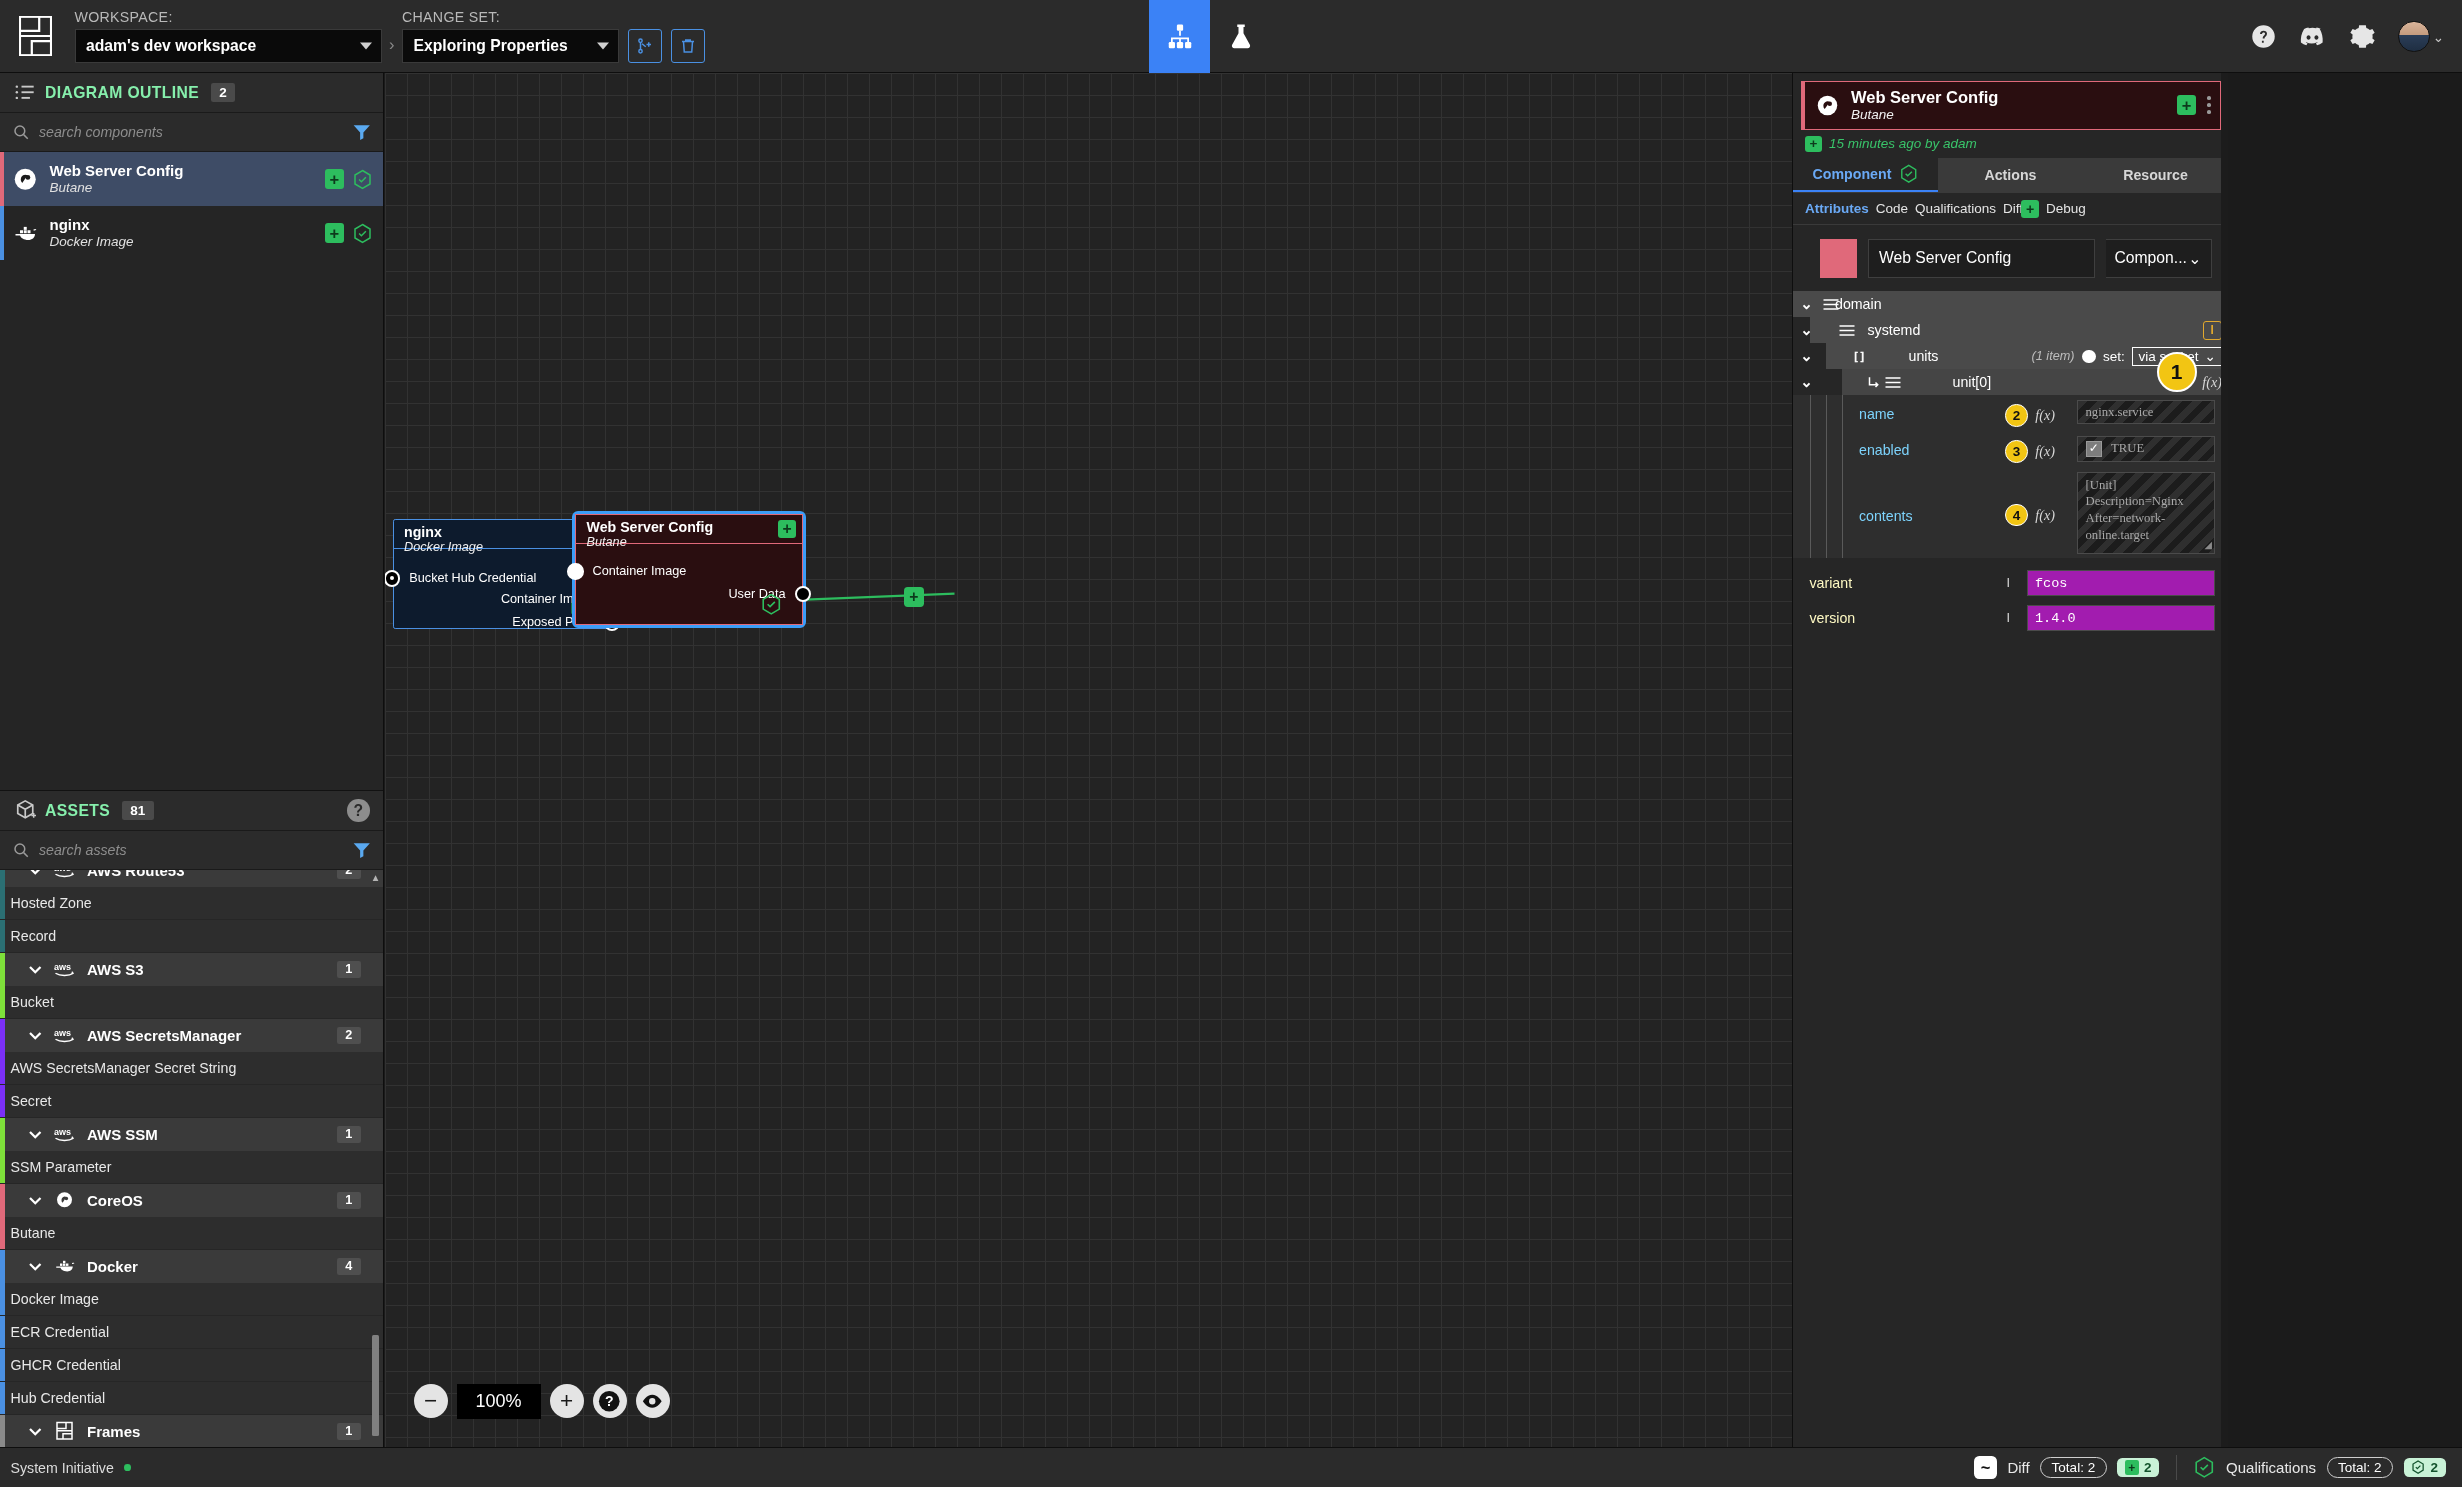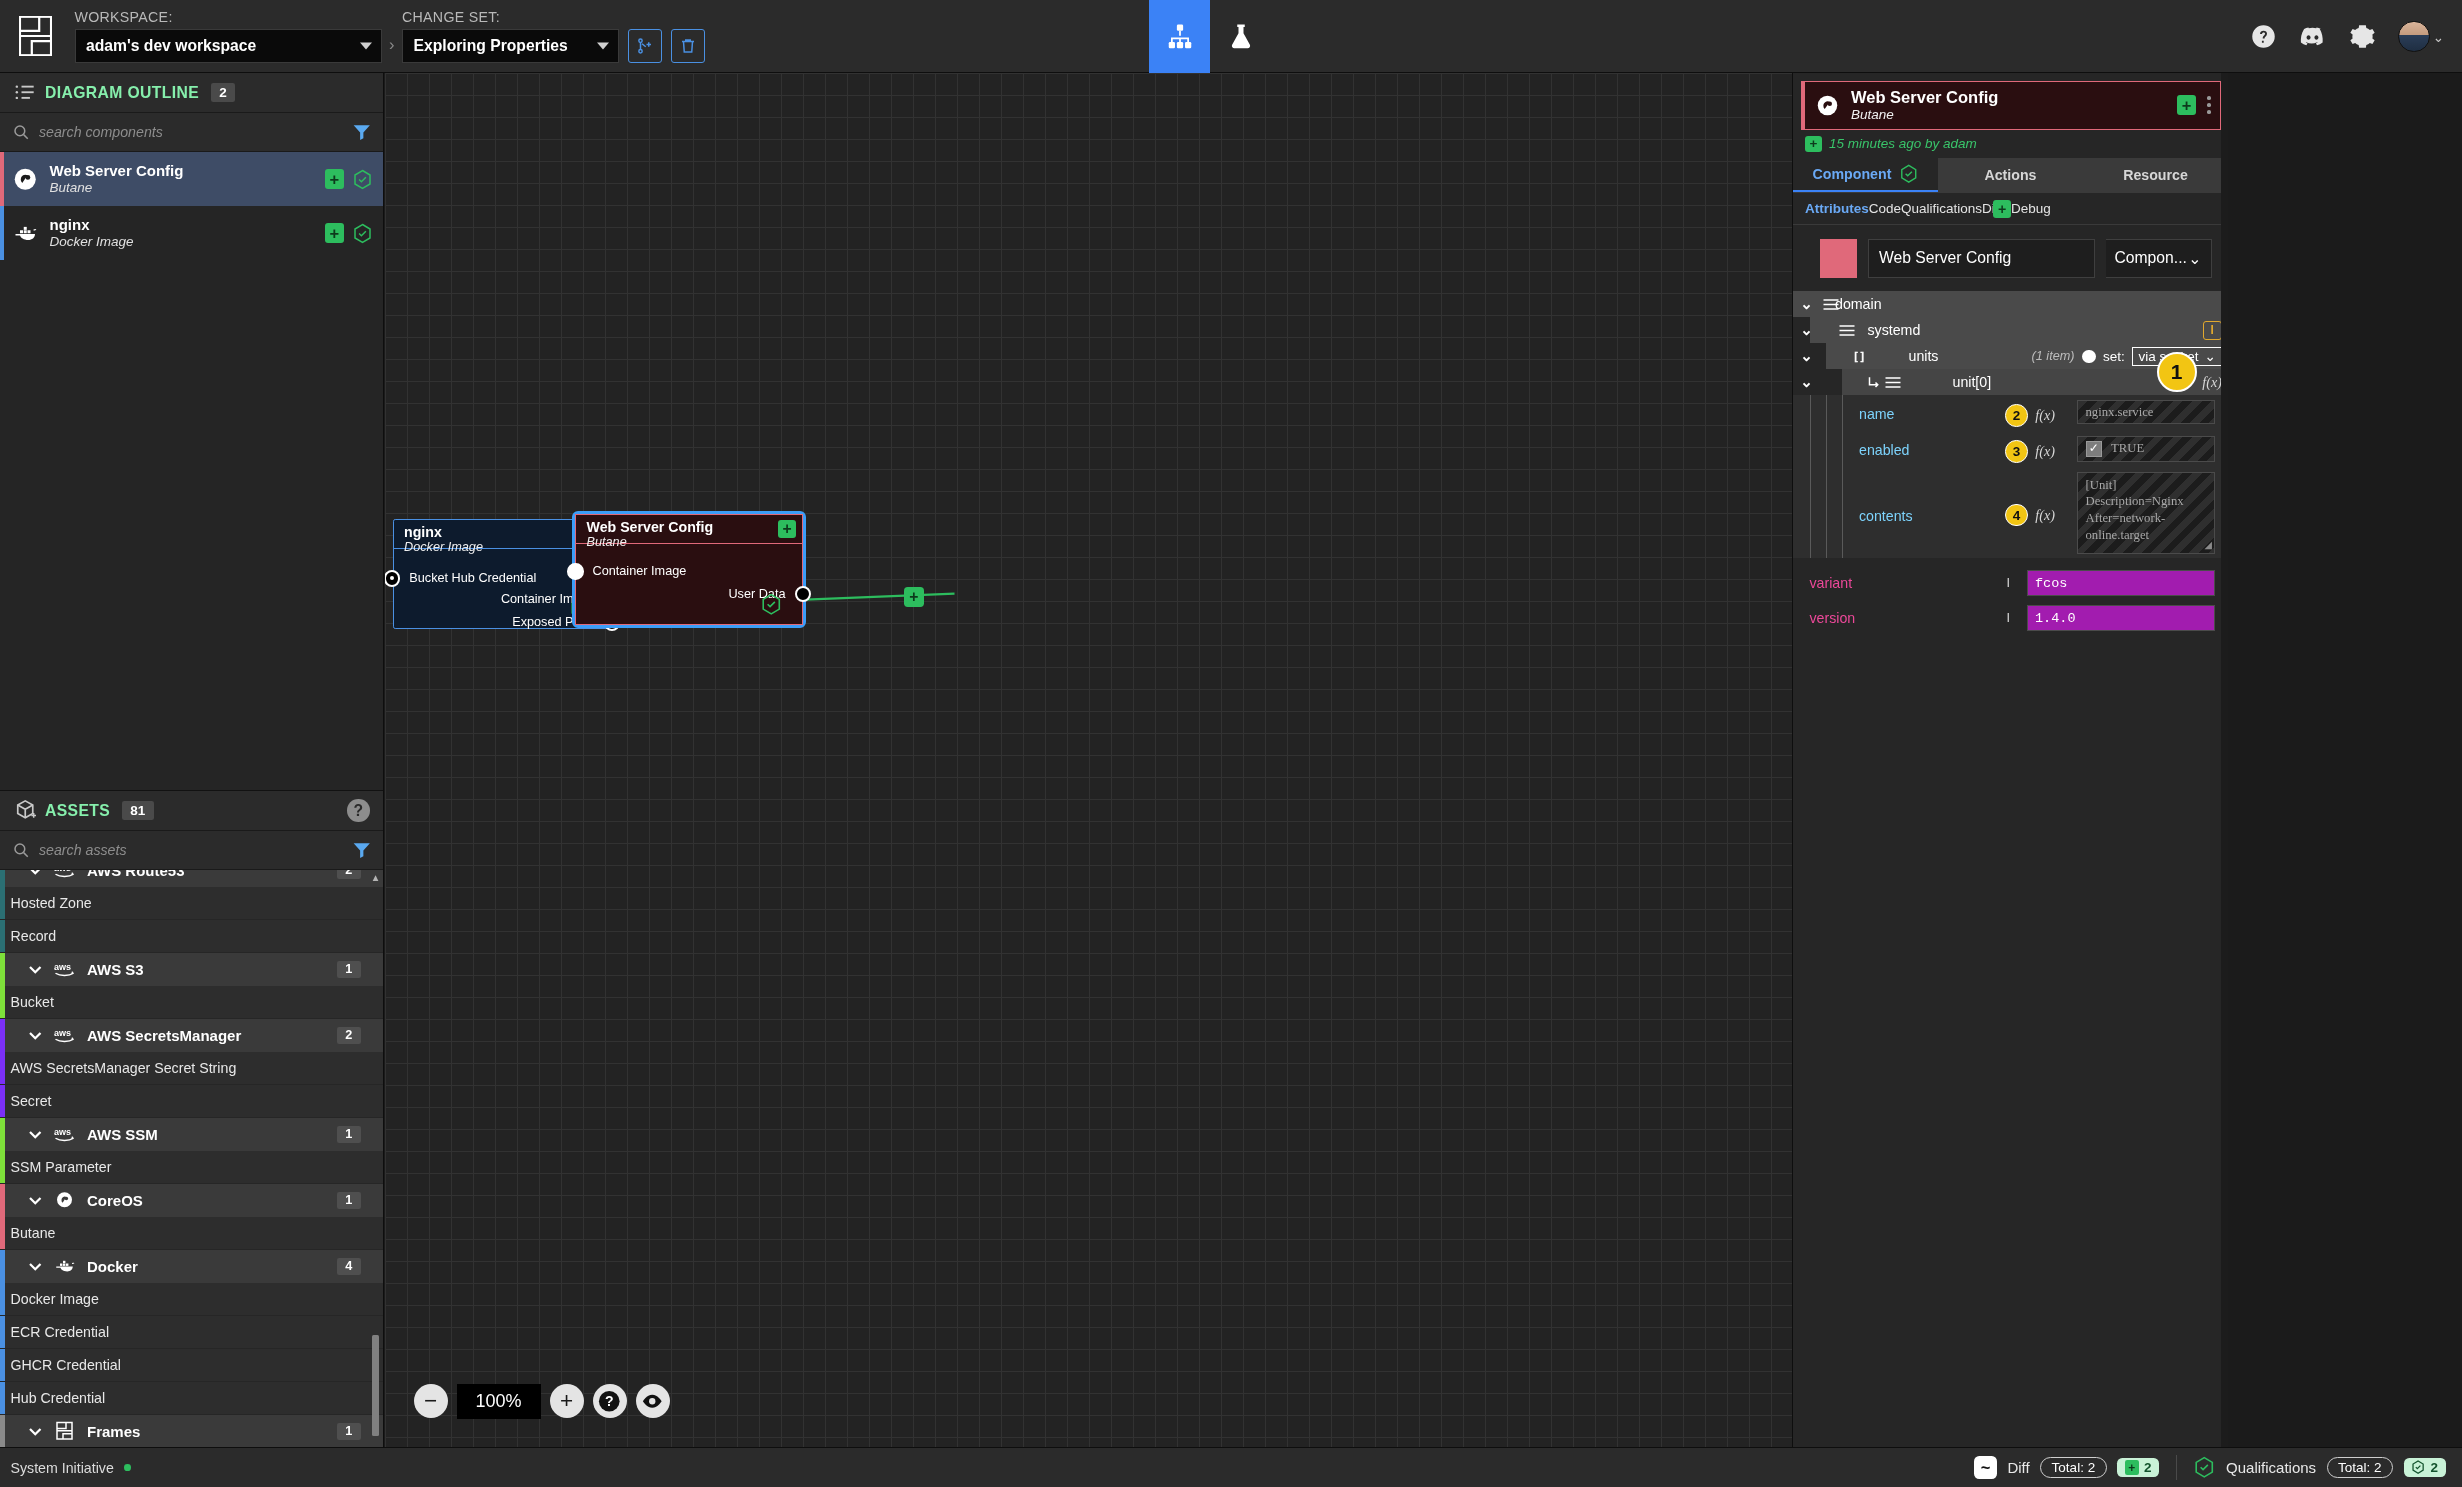--- a/index.html
+++ b/index.html
@@ -259,21 +259,21 @@
   .rp-tabs {
     display: flex; border-bottom: 0.7px solid #3a3a3a; background: #262626;
   }
   .rp-tab {
     flex: 1; height: 34px; display: flex; align-items: center; justify-content: center;
     gap: 7.5px; font-size: 14.2px; font-weight: 700; color: #d6d6d6; cursor: pointer;
     background: #3a3a3a;
   }
   .rp-tab.active { background: #262626; color: #6aa9f5; border-bottom: 2.2px solid #3b82f6; }
   .rp-subtabs {
-    display: flex; align-items: center; gap: 0; padding: 6.7px 12px;
+    display: flex; align-items: center; gap: 7px; padding: 6.7px 12px;
     border-bottom: 0.7px solid #3a3a3a;
     text-align: right;
   }
   .rp-subtab { font-size: 13.5px; color: #e4e4e4; cursor: pointer; }
   .rp-subtab.active { color: #6aa9f5; font-weight: 700; }
 
   .comp-name-row {
     display: flex; align-items: center; gap: 10.5px; padding: 13.5px 16.5px 13.5px 27px;
   }
   .color-swatch { width: 37px; height: 39px; background: #e0697a; flex: none; }
@@ -349,21 +349,21 @@
     position: absolute; right: 1.5px; bottom: 0.7px; color: #8a8a8a; font-size: 9.7px;
   }
   .chk-true { display: flex; align-items: center; gap: 9px; }
   .chk-box {
     width: 16.5px; height: 16.5px; background: #7d7d7d; border: 0.7px solid #9a9a9a;
     color: #fff; font-size: 12px; display: flex; align-items: center; justify-content: center;
   }
   .plain-field-row {
     display: flex; align-items: center; padding: 4.5px 13.5px 4.5px 0; margin-left: 7.5px;
   }
-  .pfr-label { width: 193px; font-size: 14.2px; color: #ec4899; padding-left: 9px; }
+  .pfr-label { width: 193px; font-size: 14.2px; color: #fef9c3; padding-left: 9px; }
   .pfr-icon { width: 37px; display: flex; justify-content: center; color: #d8d8d8; font-size: 12.7px; }
   .pfr-input {
     flex: 1; background: #a21caf; border: 0.7px solid #4b4b4b; color: #fff;
     font-family: "Liberation Mono", monospace; font-size: 13.5px;
     padding: 4.5px 7.5px; outline: none;
   }
   .big-badge {
     position: absolute; width: 40px; height: 40px; border-radius: 50%;
     background: #f2c513; border: 2.2px solid #fff; color: #111;
     font-size: 21px; font-weight: 700;

